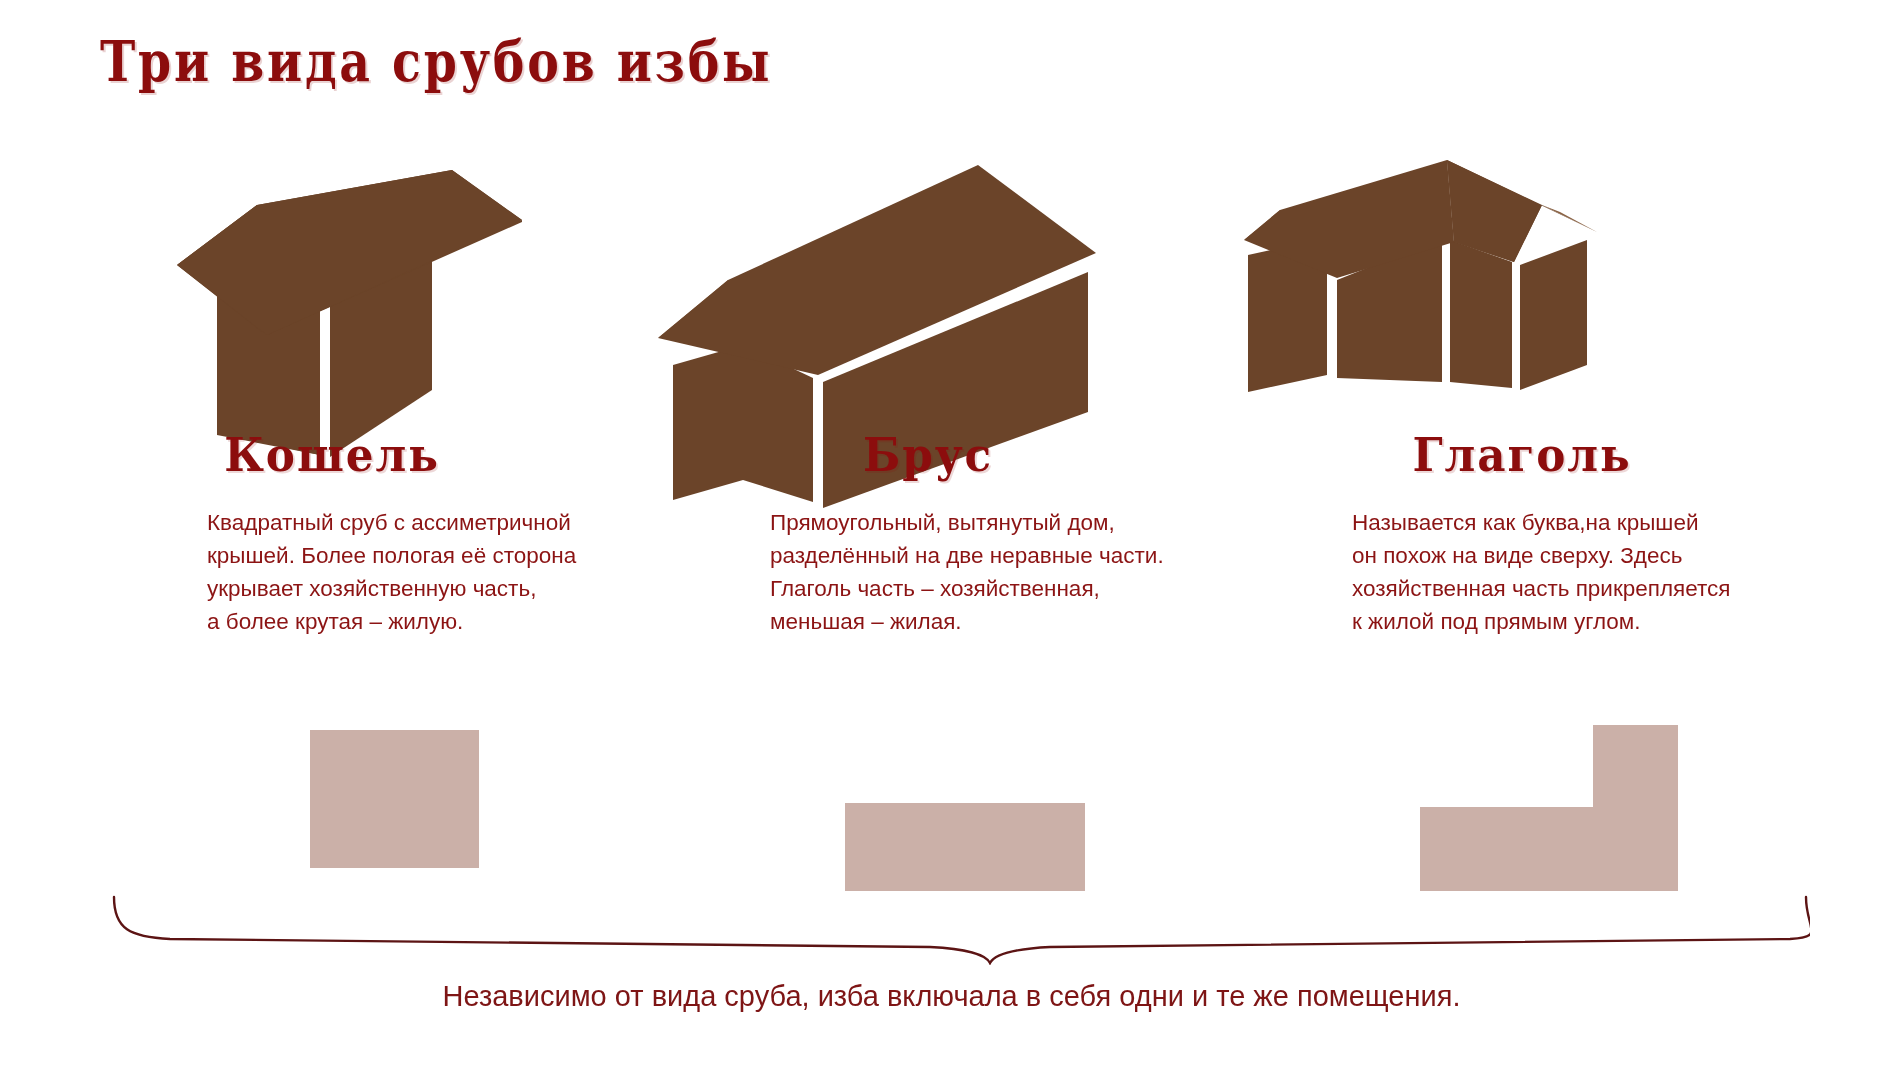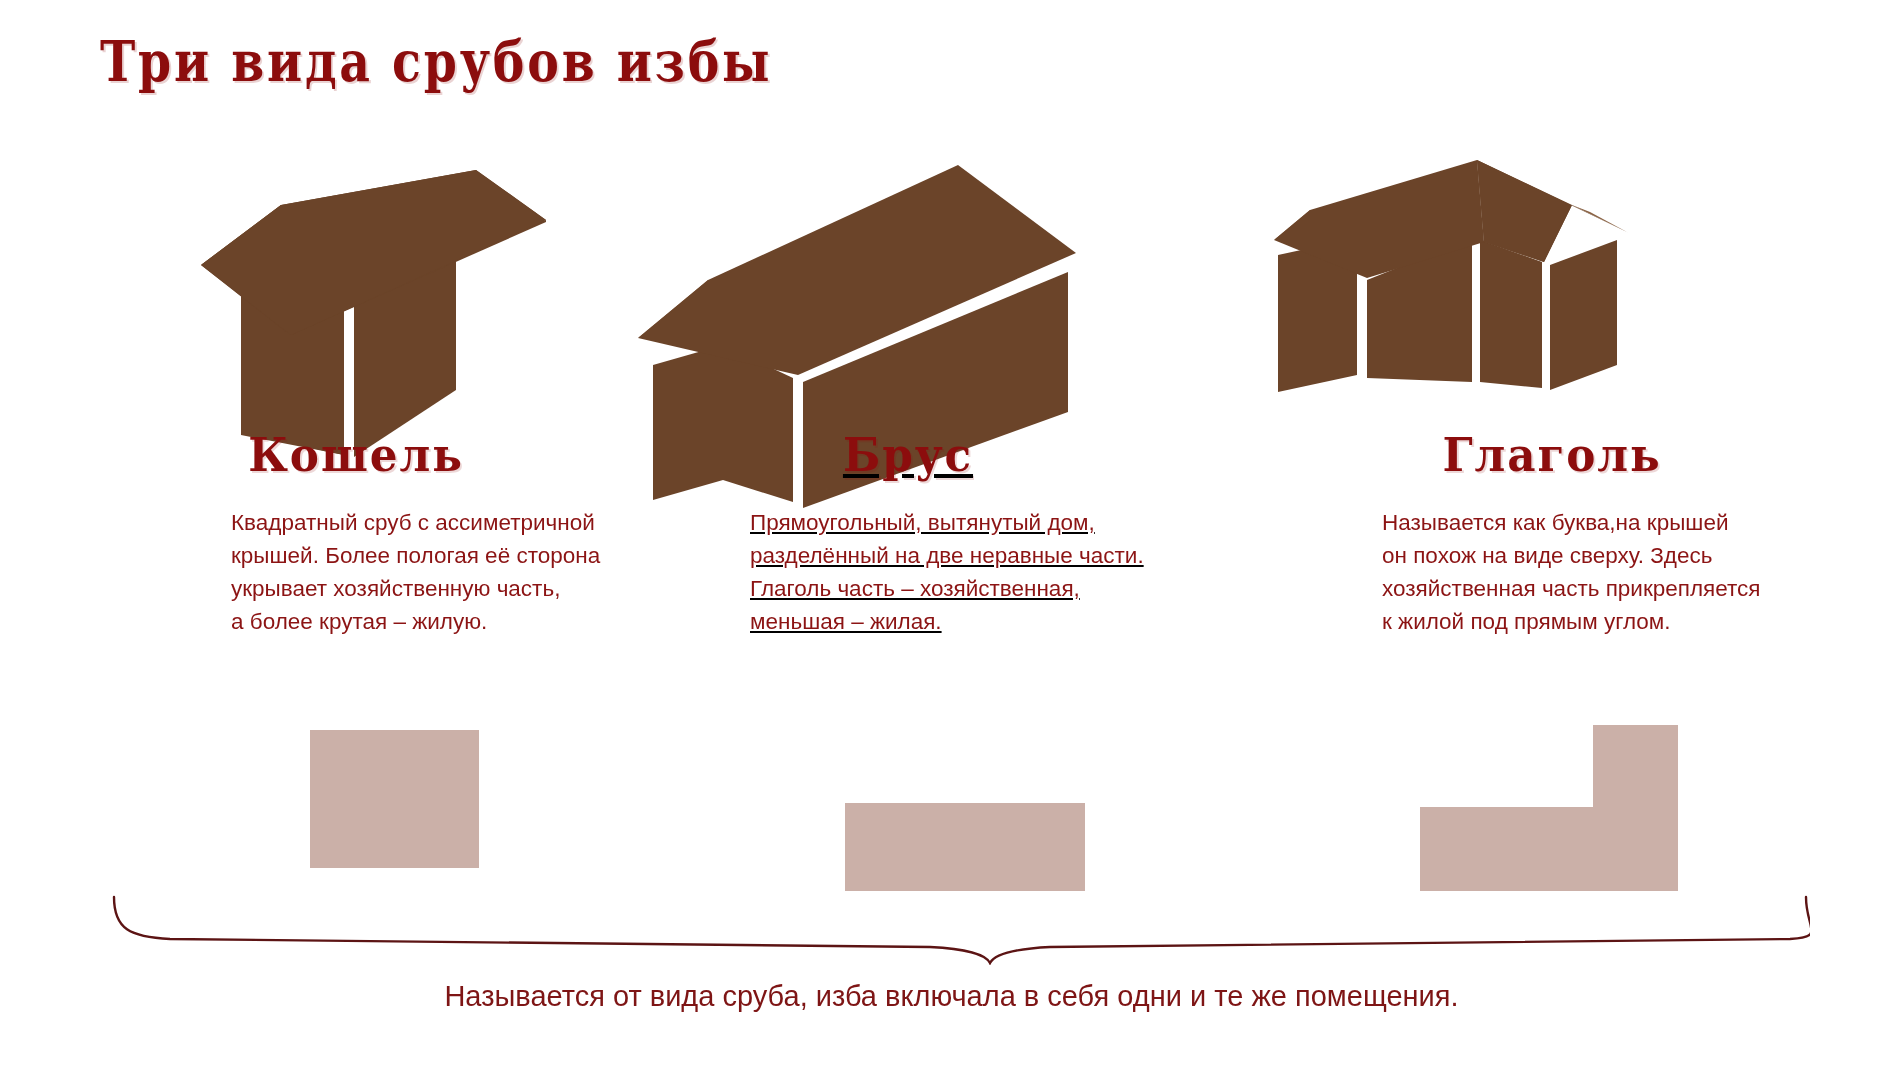--- a/index.html
+++ b/index.html
@@ -32,23 +32,23 @@
     transform: scaleX(0.94);
     transform-origin: left center;
   }
 
   
   .column {
     position: absolute;
     top: 150px;
     width: 560px;
   }
-  #col-koshel  { left: 76px;   }
-  #col-brus    { left: 628px; text-decoration: underline;  }
-  #col-glagol  { left: 1272px; }
+  #col-koshel  { left: 52px;   }
+  #col-brus    { left: 648px;  }
+  #col-glagol  { left: 1242px; }
 
   .house-art {
     height: 260px;
     position: relative;
   }
   .house-art svg {
     position: absolute;
     left: 0;
     top: 0;
     overflow: visible;
@@ -229,13 +229,13 @@
 <svg id="brace" viewBox="0 0 1700 70" preserveAspectRatio="none">
   <path d="M 4,2
            C 4,34 20,42 60,44
            L 820,52
            C 860,54 876,60 880,68
            C 884,60 900,54 940,52
            L 1680,44
            C 1716,42 1696,34 1696,2" fill="none" stroke="#5C1414" stroke-width="2.4" stroke-linecap="round"></path>
 </svg>
 
-<div id="caption">Называется от вида сруба, изба включала в себя одни и те же помещения.</div>
+<div id="caption">Независимо от вида сруба, изба включала в себя одни и те же помещения.</div>
 
 </body></html>

